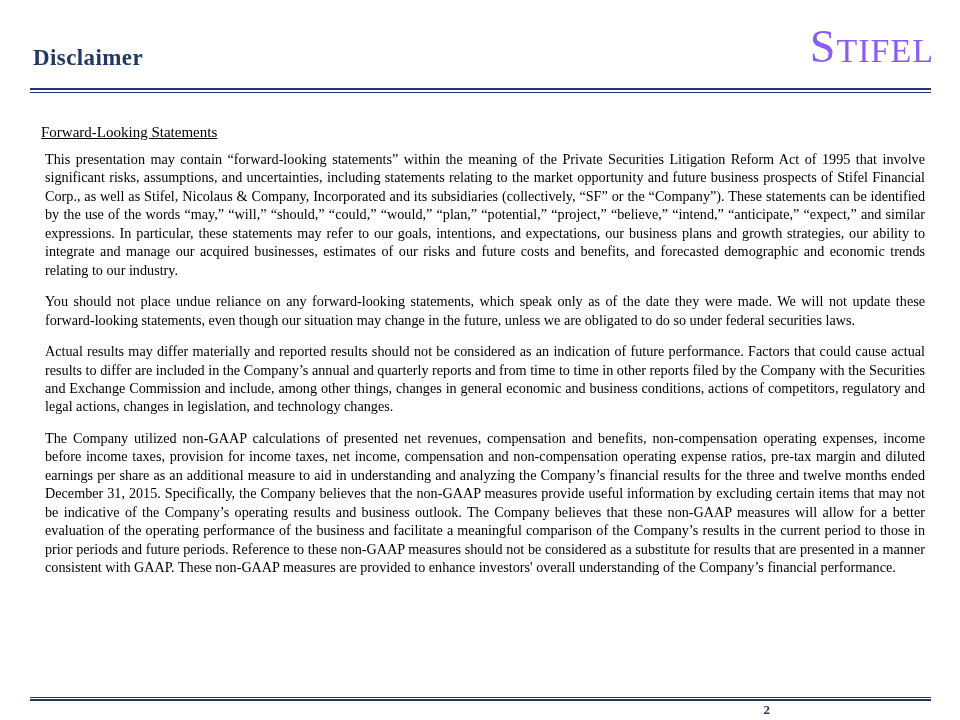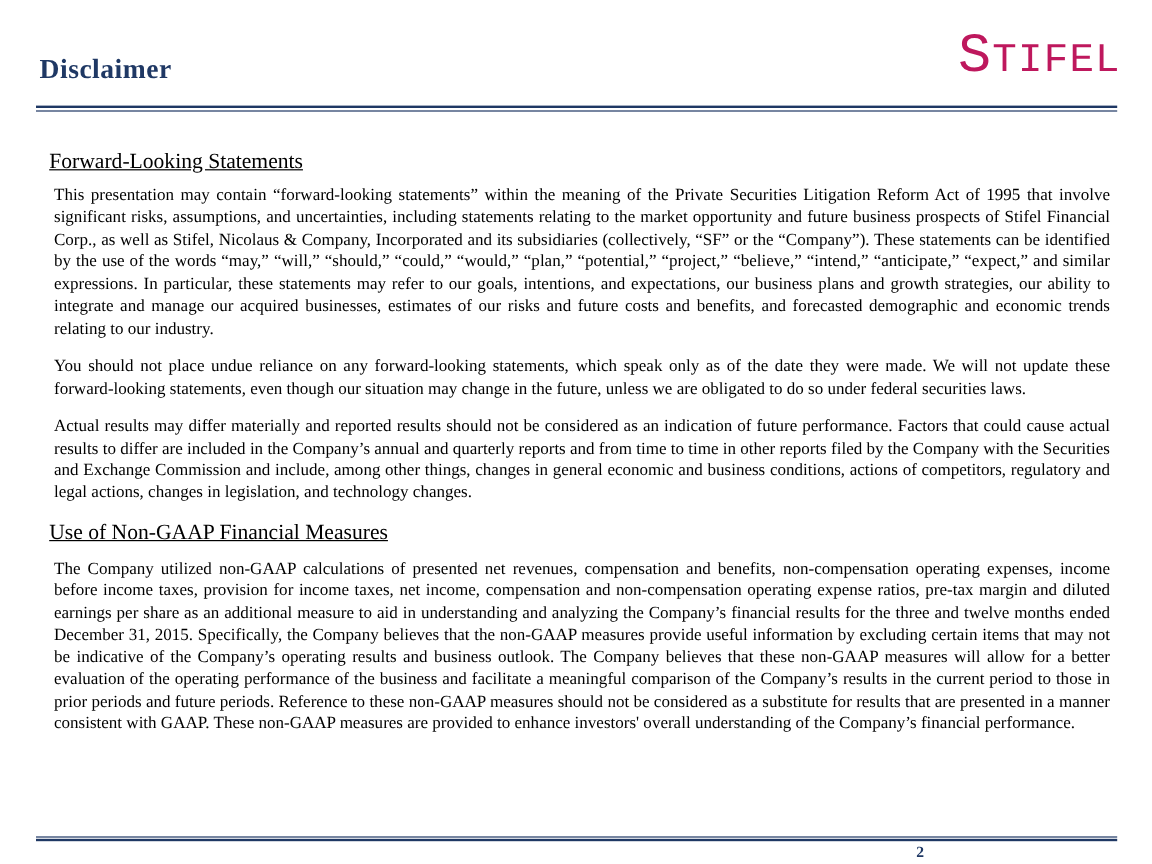--- a/index.html
+++ b/index.html
@@ -36,22 +36,22 @@
     font-size: 23px;
     font-weight: bold;
     color: #1F3864;
     letter-spacing: 0.4px;
     font-family: "Liberation Serif", serif;
   }
   .logo {
     position: absolute;
     right: 26px;
     top: 24px;
-    color: #be185d;
-    font-family: Liberation Mono, monospace;
+    color: #8b5cf6;
+    font-family: Liberation Serif, serif;
     letter-spacing: 1px;
     line-height: 1;
   }
   .logo .big {
     font-size: 46px;
     font-weight: normal;
   }
   .logo .small {
     font-size: 34px;
     font-weight: normal;
@@ -73,21 +73,21 @@
     background: #1F3864;
   }
   
   .body {
     position: absolute;
     left: 41px;
     top: 124px;
     width: 884px;
   }
   .section-head {
-    font-size: 18px;
+    font-size: 15px;
     text-decoration: underline;
     margin: 0 0 9px 0;
     font-family: "Liberation Serif", serif;
   }
   p.para {
     font-size: 14.2px;
     line-height: 1.30;
     margin: 0 0 13px 4px;
     text-align: justify;
     text-justify: inter-word;
@@ -136,21 +136,20 @@
     </div>
     <div class="rule-top"></div>
     <div class="rule-top2"></div>
   </div>
 
   <div class="body">
     <div class="section-head">Forward-Looking Statements</div>
     <p class="para">This presentation may contain “forward-looking statements” within the meaning of the Private Securities Litigation Reform Act of 1995 that involve significant risks, assumptions, and uncertainties, including statements relating to the market opportunity and future business prospects of Stifel Financial Corp., as well as Stifel, Nicolaus &amp; Company, Incorporated and its subsidiaries (collectively, “SF” or the “Company”).  These statements can be identified by the use of the words “may,” “will,” “should,” “could,” “would,” “plan,” “potential,” “project,” “believe,” “intend,” “anticipate,” “expect,” and similar expressions.  In particular, these statements may refer to our goals, intentions, and expectations, our business plans and growth strategies, our ability to integrate and manage our acquired businesses, estimates of our risks and future costs and benefits, and forecasted demographic and economic trends relating to our industry.</p>
     <p class="para">You should not place undue reliance on any forward-looking statements, which speak only as of the date they were made.  We will not update these forward-looking statements, even though our situation may change in the future, unless we are obligated to do so under federal securities laws.</p>
     <p class="para">Actual results may differ materially and reported results should not be considered as an indication of future performance.  Factors that could cause actual results to differ are included in the Company’s annual and quarterly reports and from time to time in other reports filed by the Company with the Securities and Exchange Commission and include, among other things, changes in general economic and business conditions, actions of competitors, regulatory and legal actions, changes in legislation, and technology changes.</p>
-    <div class="section-head second">Use of Non-GAAP Financial Measures</div>
     <p class="para">The Company utilized non-GAAP calculations of presented net revenues, compensation and benefits, non-compensation operating expenses, income before income taxes, provision for income taxes, net income, compensation and non-compensation operating expense ratios, pre-tax margin and diluted earnings per share as an additional measure to aid in understanding and analyzing the Company’s financial results for the three and twelve months ended December 31, 2015. Specifically, the Company believes that the non-GAAP measures provide useful information by excluding certain items that may not be indicative of the Company’s operating results and business outlook. The Company believes that these non-GAAP measures will allow for a better evaluation of the operating performance of the business and facilitate a meaningful comparison of the Company’s results in the current period to those in prior periods and future periods. Reference to these non-GAAP measures should not be considered as a substitute for results that are presented in a manner consistent with GAAP. These non-GAAP measures are provided to enhance investors' overall understanding of the Company’s financial performance.</p>
   </div>
 
   <div class="rule-bottom"></div>
   <div class="rule-bottom2"></div>
   <div class="page-number">2</div>
 
 </div>
 
 </body></html>

